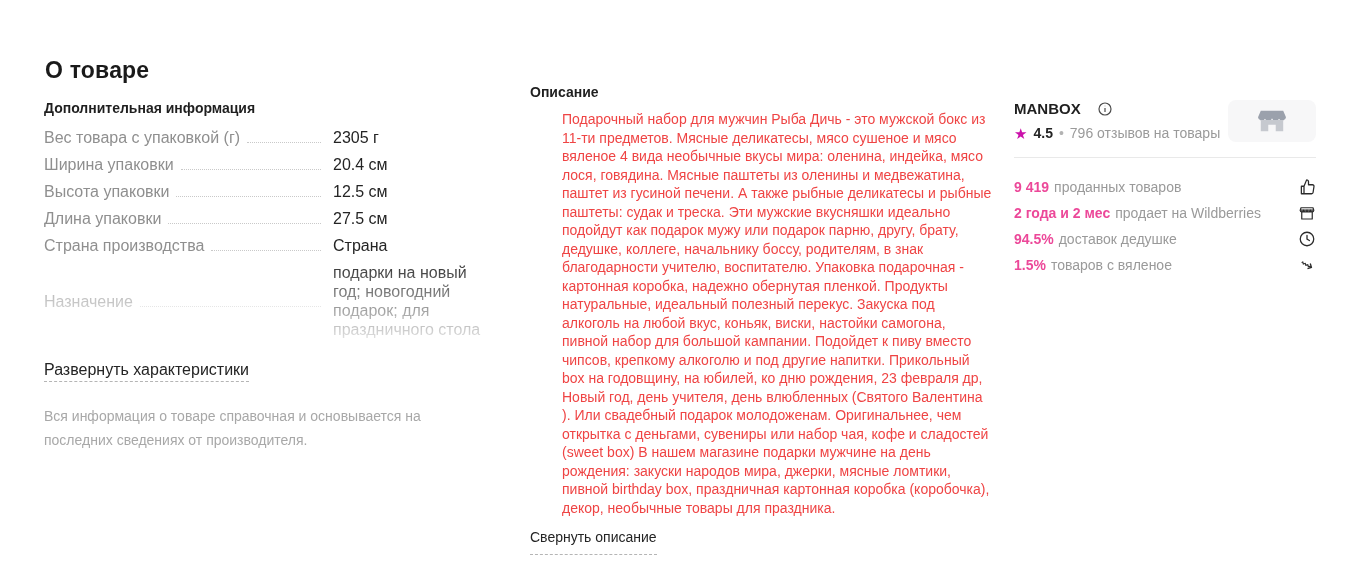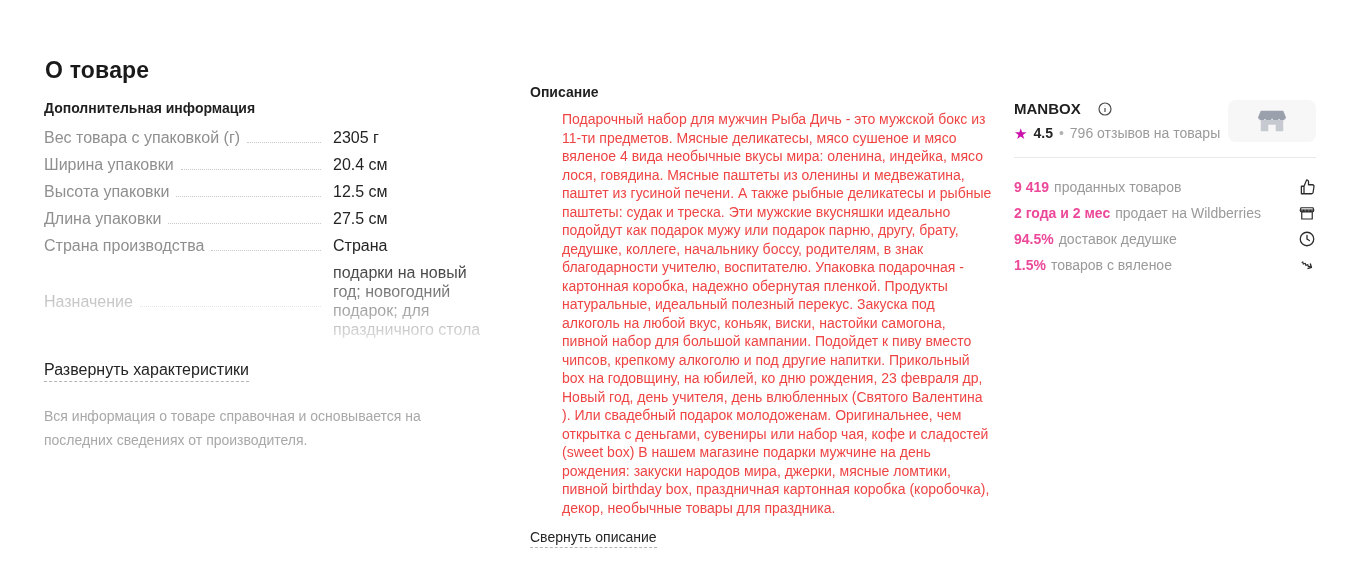--- a/index.html
+++ b/index.html
@@ -20,21 +20,21 @@
                     mask-image:linear-gradient(180deg, rgba(0,0,0,.95) 0%, rgba(0,0,0,.55) 45%, rgba(0,0,0,.14) 100%);align-items:center; }
   .expand-link { display:inline-block; margin-top:14px; font-size:16px; color:#242424; cursor:pointer;
                  border-bottom:1px dashed #b5b5b5; padding-bottom:2px; }
   .specs-disclaimer { margin-top:22px; font-size:14px; line-height:24px; color:#a8a8a8; width:430px; }
 
   
   .col-desc { position:absolute; left:530px; top:84px; width:462px; }
   .desc-heading { font-size:14px; font-weight:700; color:#1f1f1f; margin-bottom:10px; }
   .desc-text { font-size:14px; line-height:18.5px; color:#ef4444;margin-left:32px; }
   .collapse-link { display:inline-block; margin-top:12px; font-size:14px; color:#242424; cursor:pointer;
-                   border-bottom:1px dashed #b5b5b5; padding-bottom:2px; }
+                   border-bottom:1px dashed #b5b5b5; padding-bottom:9px; }
 
   
   .col-seller { position:absolute; left:1014px; top:100px; width:302px; }
   .seller-head { display:flex; justify-content:space-between; align-items:flex-start; }
   .seller-name-row { display:flex; align-items:center; gap:16px; }
   .seller-name { font-size:15px; font-weight:700; color:#1f1f1f; cursor:pointer; }
   .info-icon { width:16px; height:16px; color:#4b4b4b; cursor:pointer; display:inline-flex; }
   .seller-rating-row { display:flex; align-items:center; gap:6px; margin-top:8px; font-size:14px; }
   .star { color:#CB11AB; font-size:15px; line-height:1; }
   .rating-value { font-weight:700; color:#242424; }

